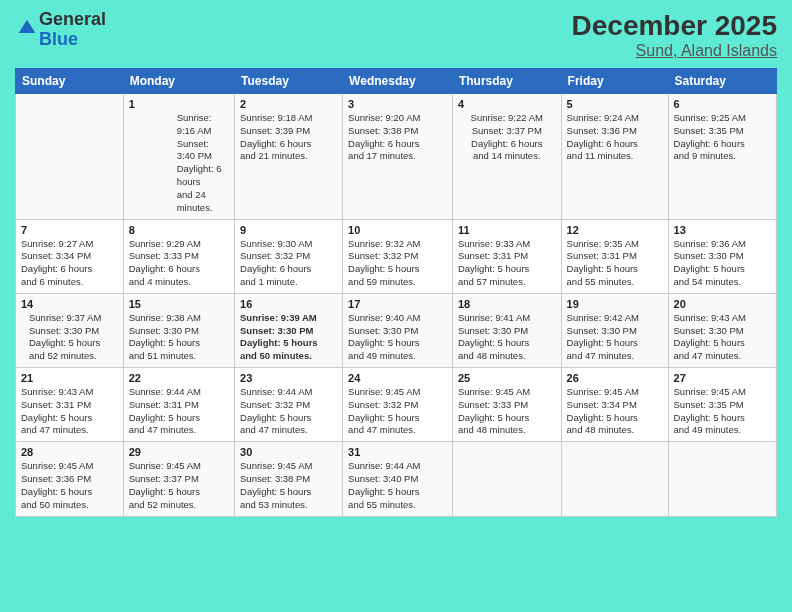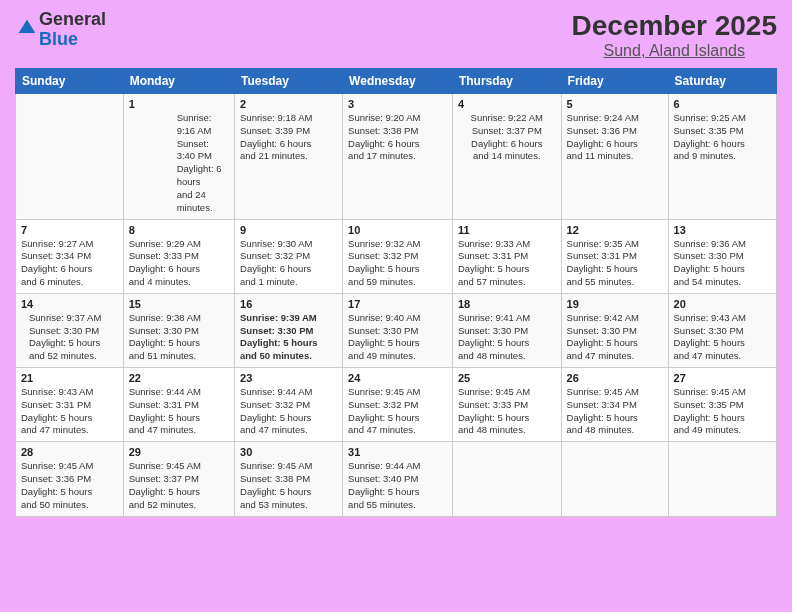--- a/index.html
+++ b/index.html
@@ -6,21 +6,21 @@
     body {
       font-family: Arial, sans-serif;
       background: #fff;
       width: 792px;
       height: 612px;
       overflow: hidden;
     }
     .page {
       width: 792px;
       height: 612px;
-      background: #f0abfc;
+      background: #5eead4;
       padding: 10px 15px;
     }
     .header {
       display: flex;
       justify-content: space-between;
       align-items: flex-start;
       margin-bottom: 8px;
     }
     .logo {
       display: flex;
@@ -33,21 +33,21 @@
       line-height: 1.1;
     }
     .logo-general { color: #333; }
     .logo-blue { color: #1a6abf; text-align: center; }
     .logo-icon {
       width: 20px;
       height: 20px;
       margin-left: 2px;
     }
     .title-block {
-      text-align: center;
+      text-align: right;
       margin-left: 34px;
     }
     .month-title {
       font-size: 28px;
       font-weight: bold;
       color: #333;
     }
     .subtitle {
       font-size: 16px;
       color: #555;

